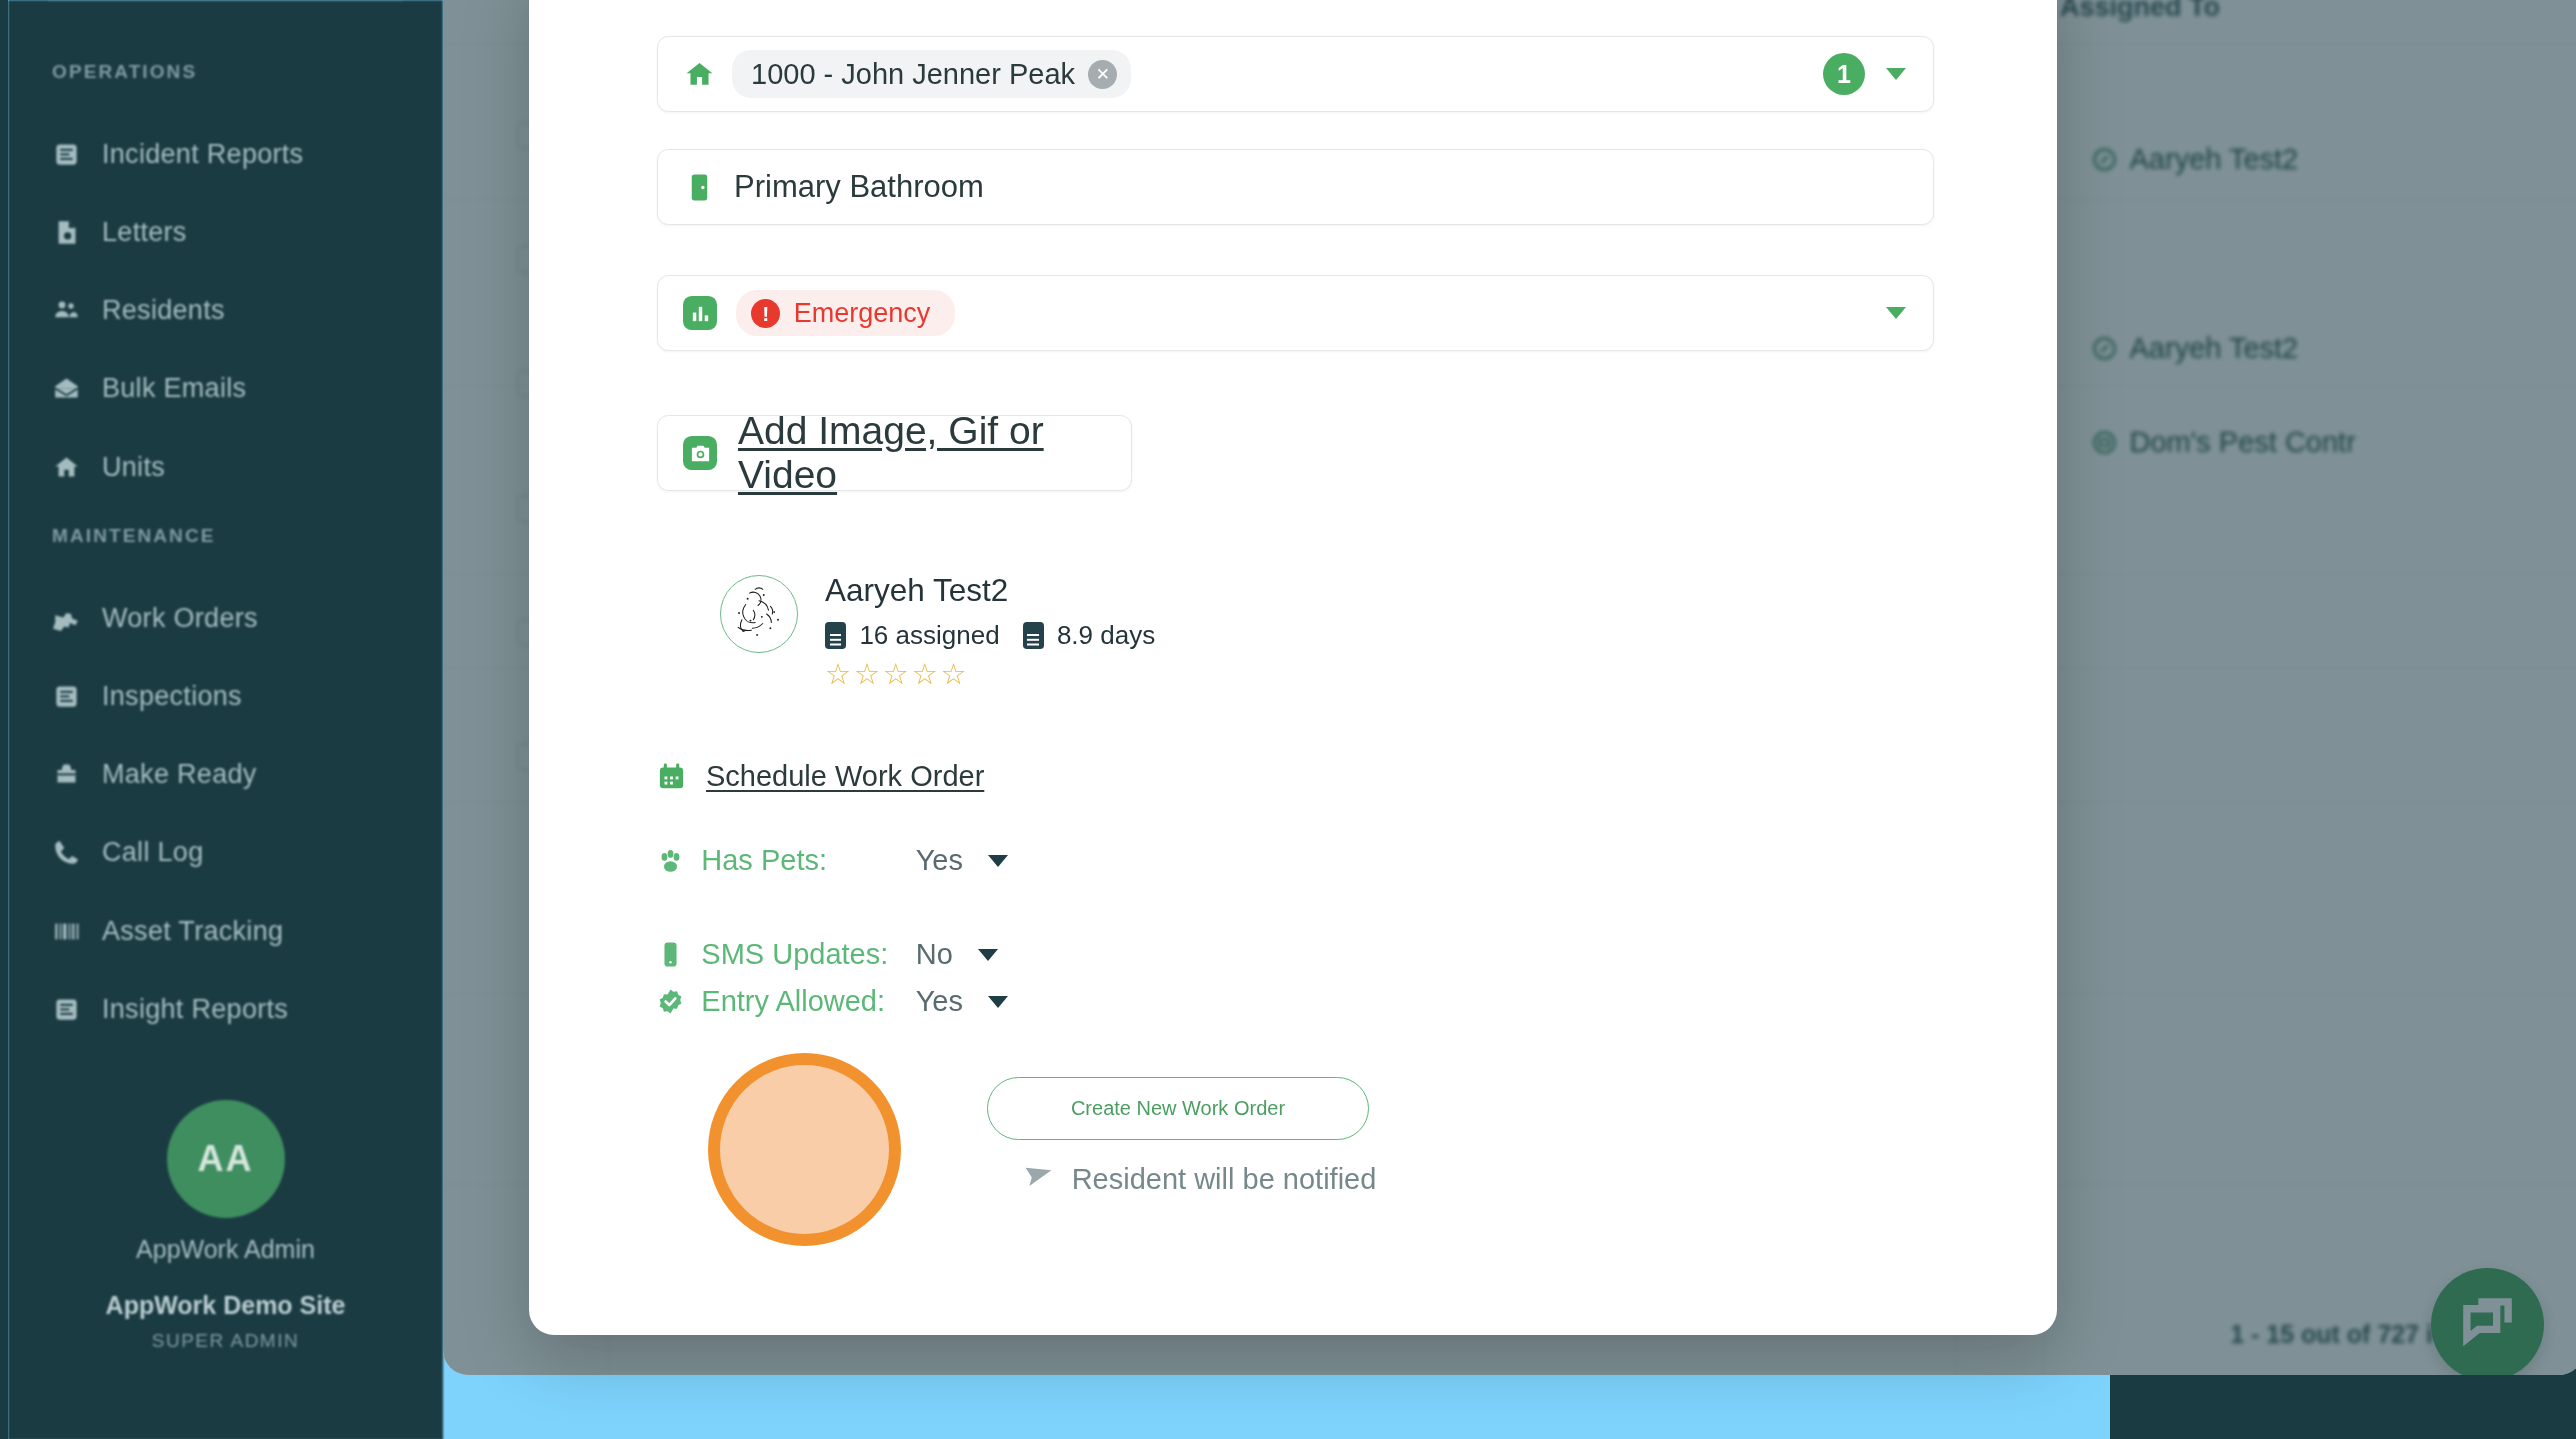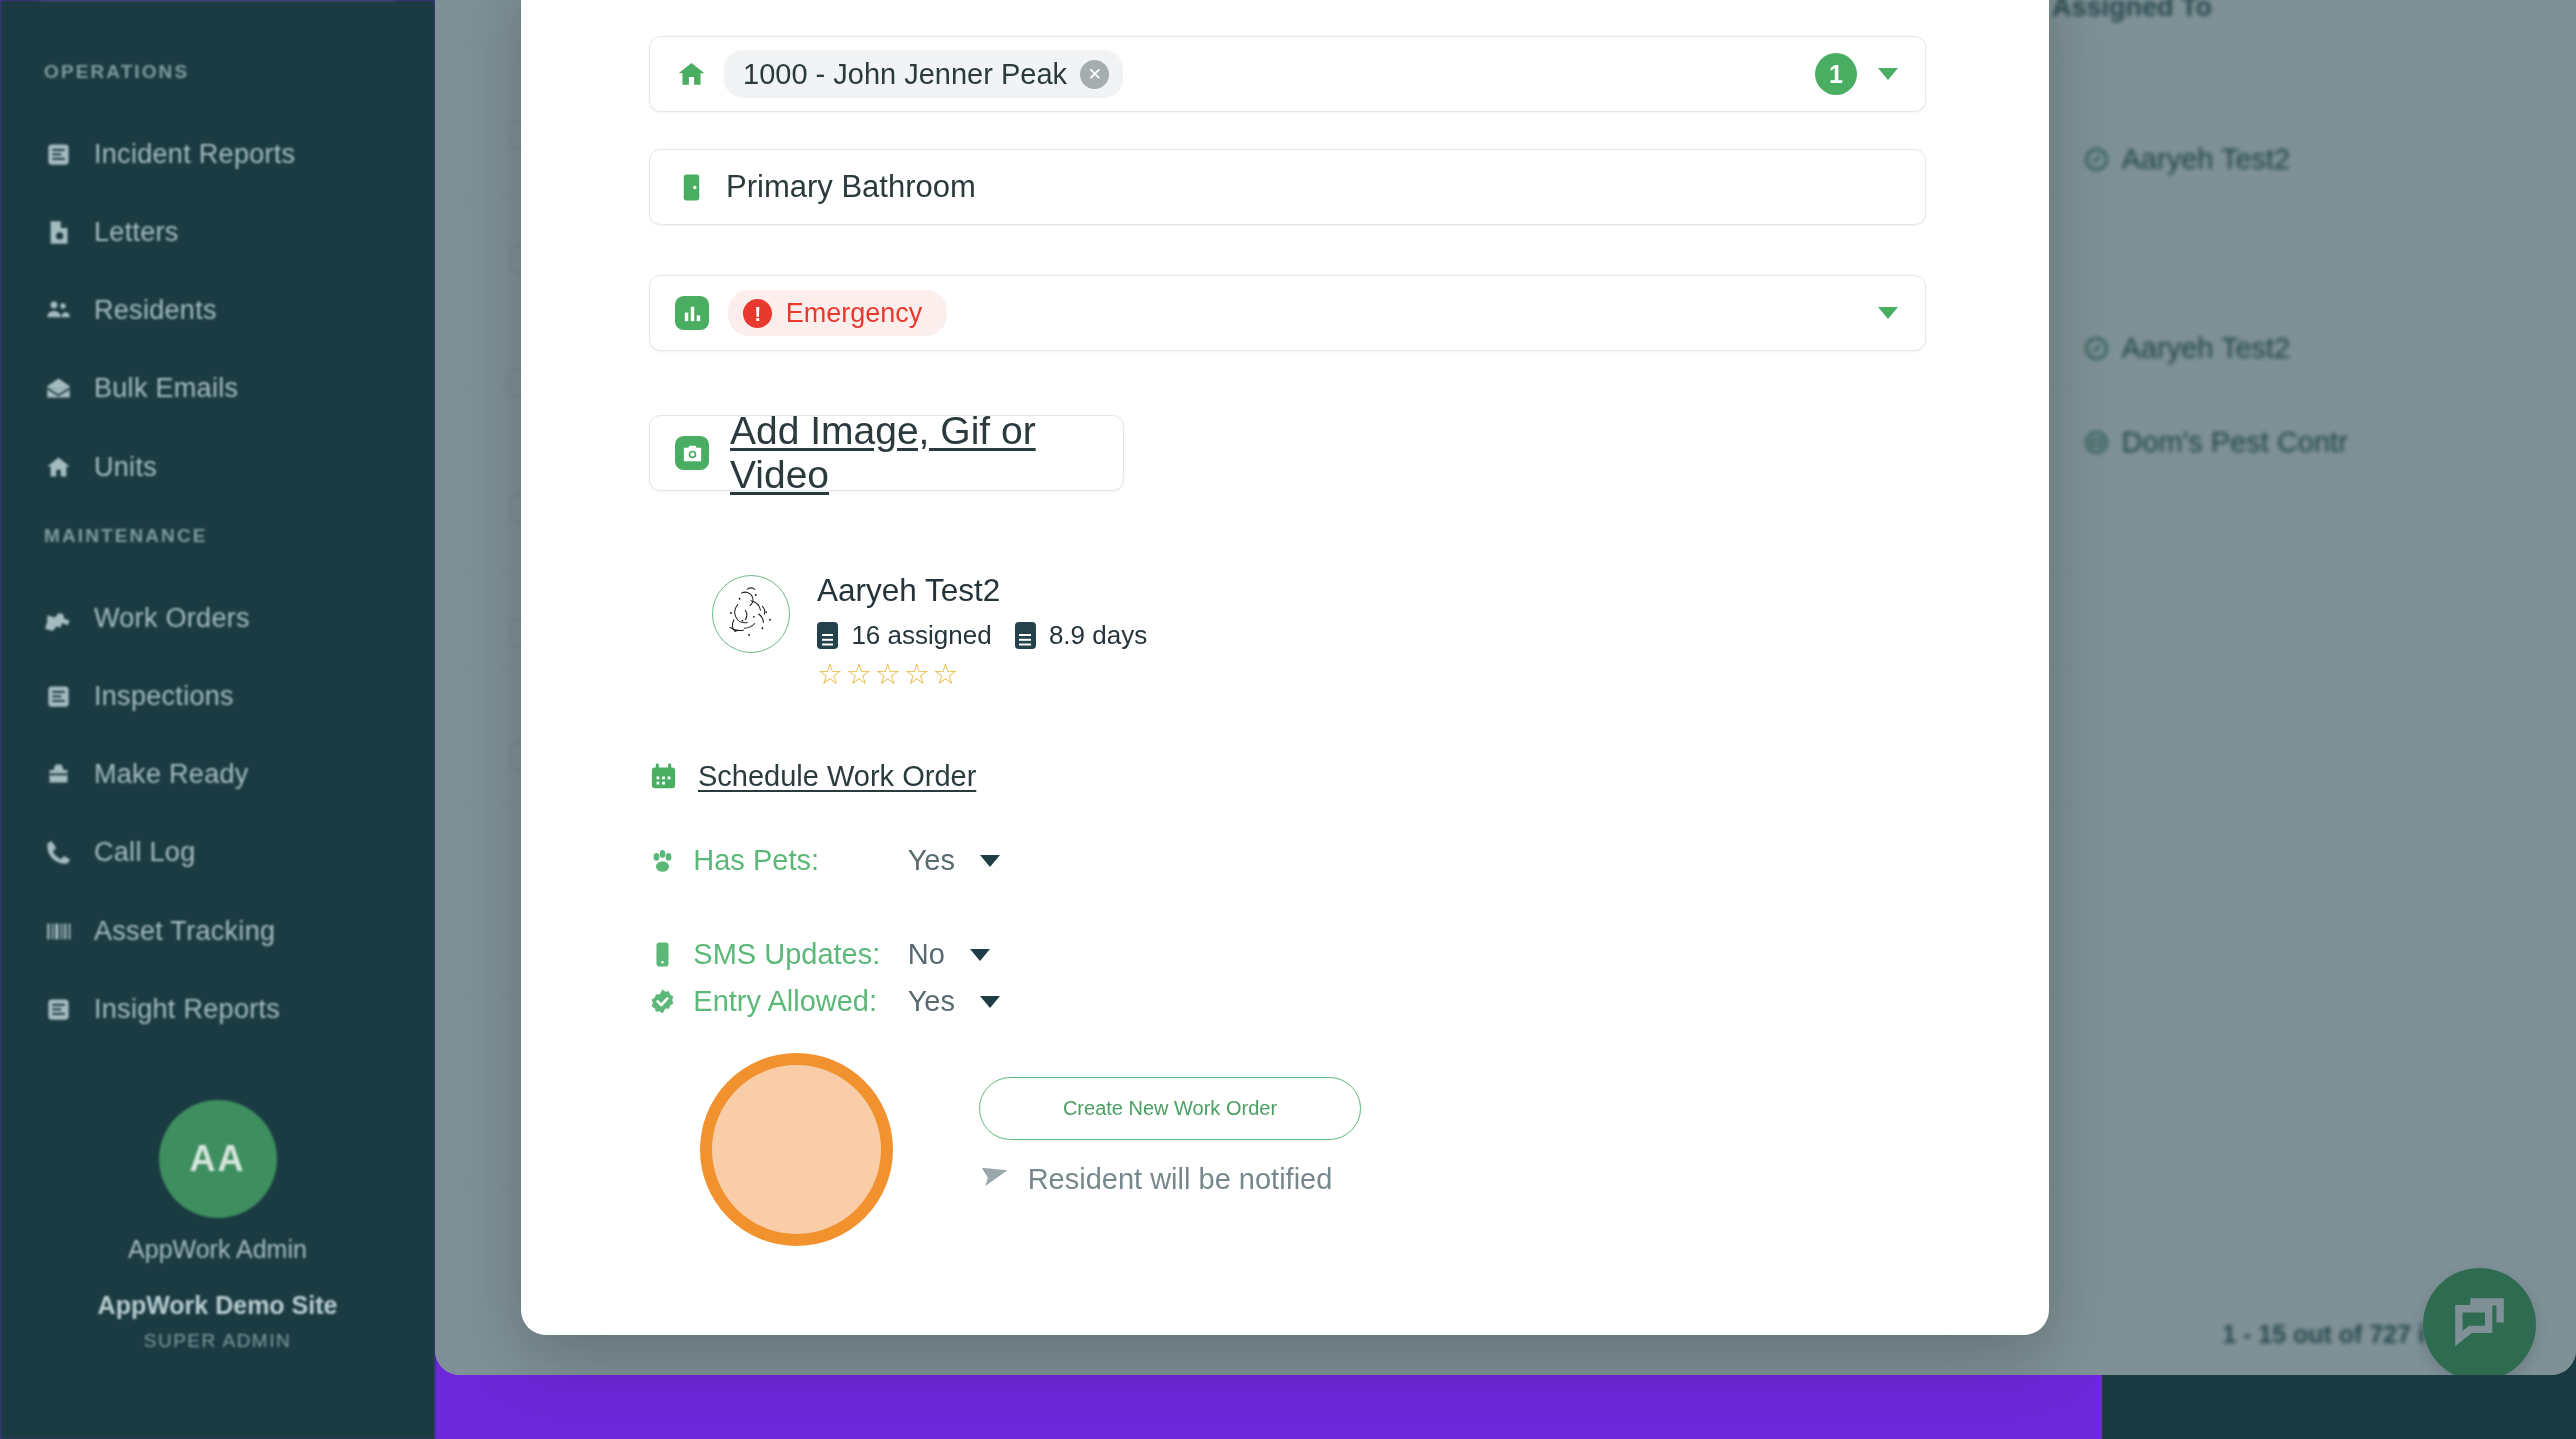--- a/index.html
+++ b/index.html
@@ -2,21 +2,21 @@
 <html><head>
 <meta charset="utf-8">
 <style>
   * { box-sizing: border-box; margin: 0; padding: 0; }
   html, body {
     width: 2576px; height: 1440px;
     overflow: hidden;
     font-family: "Liberation Sans", sans-serif;
     background: #1b3b43;
   }
-  #root { position: relative; width: 2102px; height: 1440px; background: #6d28d9; }
+  #root { position: relative; width: 2102px; height: 1440px; background: #7dd3fc; margin-left: 8px; }
 
   
   #sidebar {
     position: absolute; left: 0; top: 0; width: 435px; height: 1440px;
     background: #1b3b43;
     filter: blur(1.1px);
   }
   .side-divider {
     position: absolute; left: 40px; top: 0px; width: 355px; height: 1.9px;
     background: rgba(255,255,255,0.07);
@@ -176,21 +176,21 @@
   .opt-label { font-size: 29px; color:#5cb878; margin-left:15.3px; }
   .opt-value { font-size: 29px; color:#5a6b70; }
 
   #create-btn {
     position:absolute; left:649px; top: 1115px; transform: translateX(-50%);
     width: 382px; height: 63px; border: 1.9px solid #5cb878; border-radius: 31.5px;
     background:#fff; color:#4a9e62; font-size: 20px;
     display:flex; align-items:center; justify-content:center;
     font-family: "Liberation Sans", sans-serif;
   }
-  #notify-row { position:absolute; left:635px; top: 1201px; transform: translateX(-50%); display:flex; align-items:center; gap:17px; white-space:nowrap; }
+  #notify-row { position:absolute; left:671px; top: 1201px; transform: translateX(-50%); display:flex; align-items:center; gap:17px; white-space:nowrap; }
   #notify-text { font-size: 29px; color:#77888c; }
   #notify-ico svg { width: 31px; height: 27px; fill:#9aa8ac; }
 
   
   #click-highlight {
     position:absolute; left: 700px; top: 1053px;
     width: 193px; height: 193px; border-radius: 50%;
     background: rgba(245,160,90,0.52);
     border: 12.4px solid #f2922f;
     pointer-events:none;

